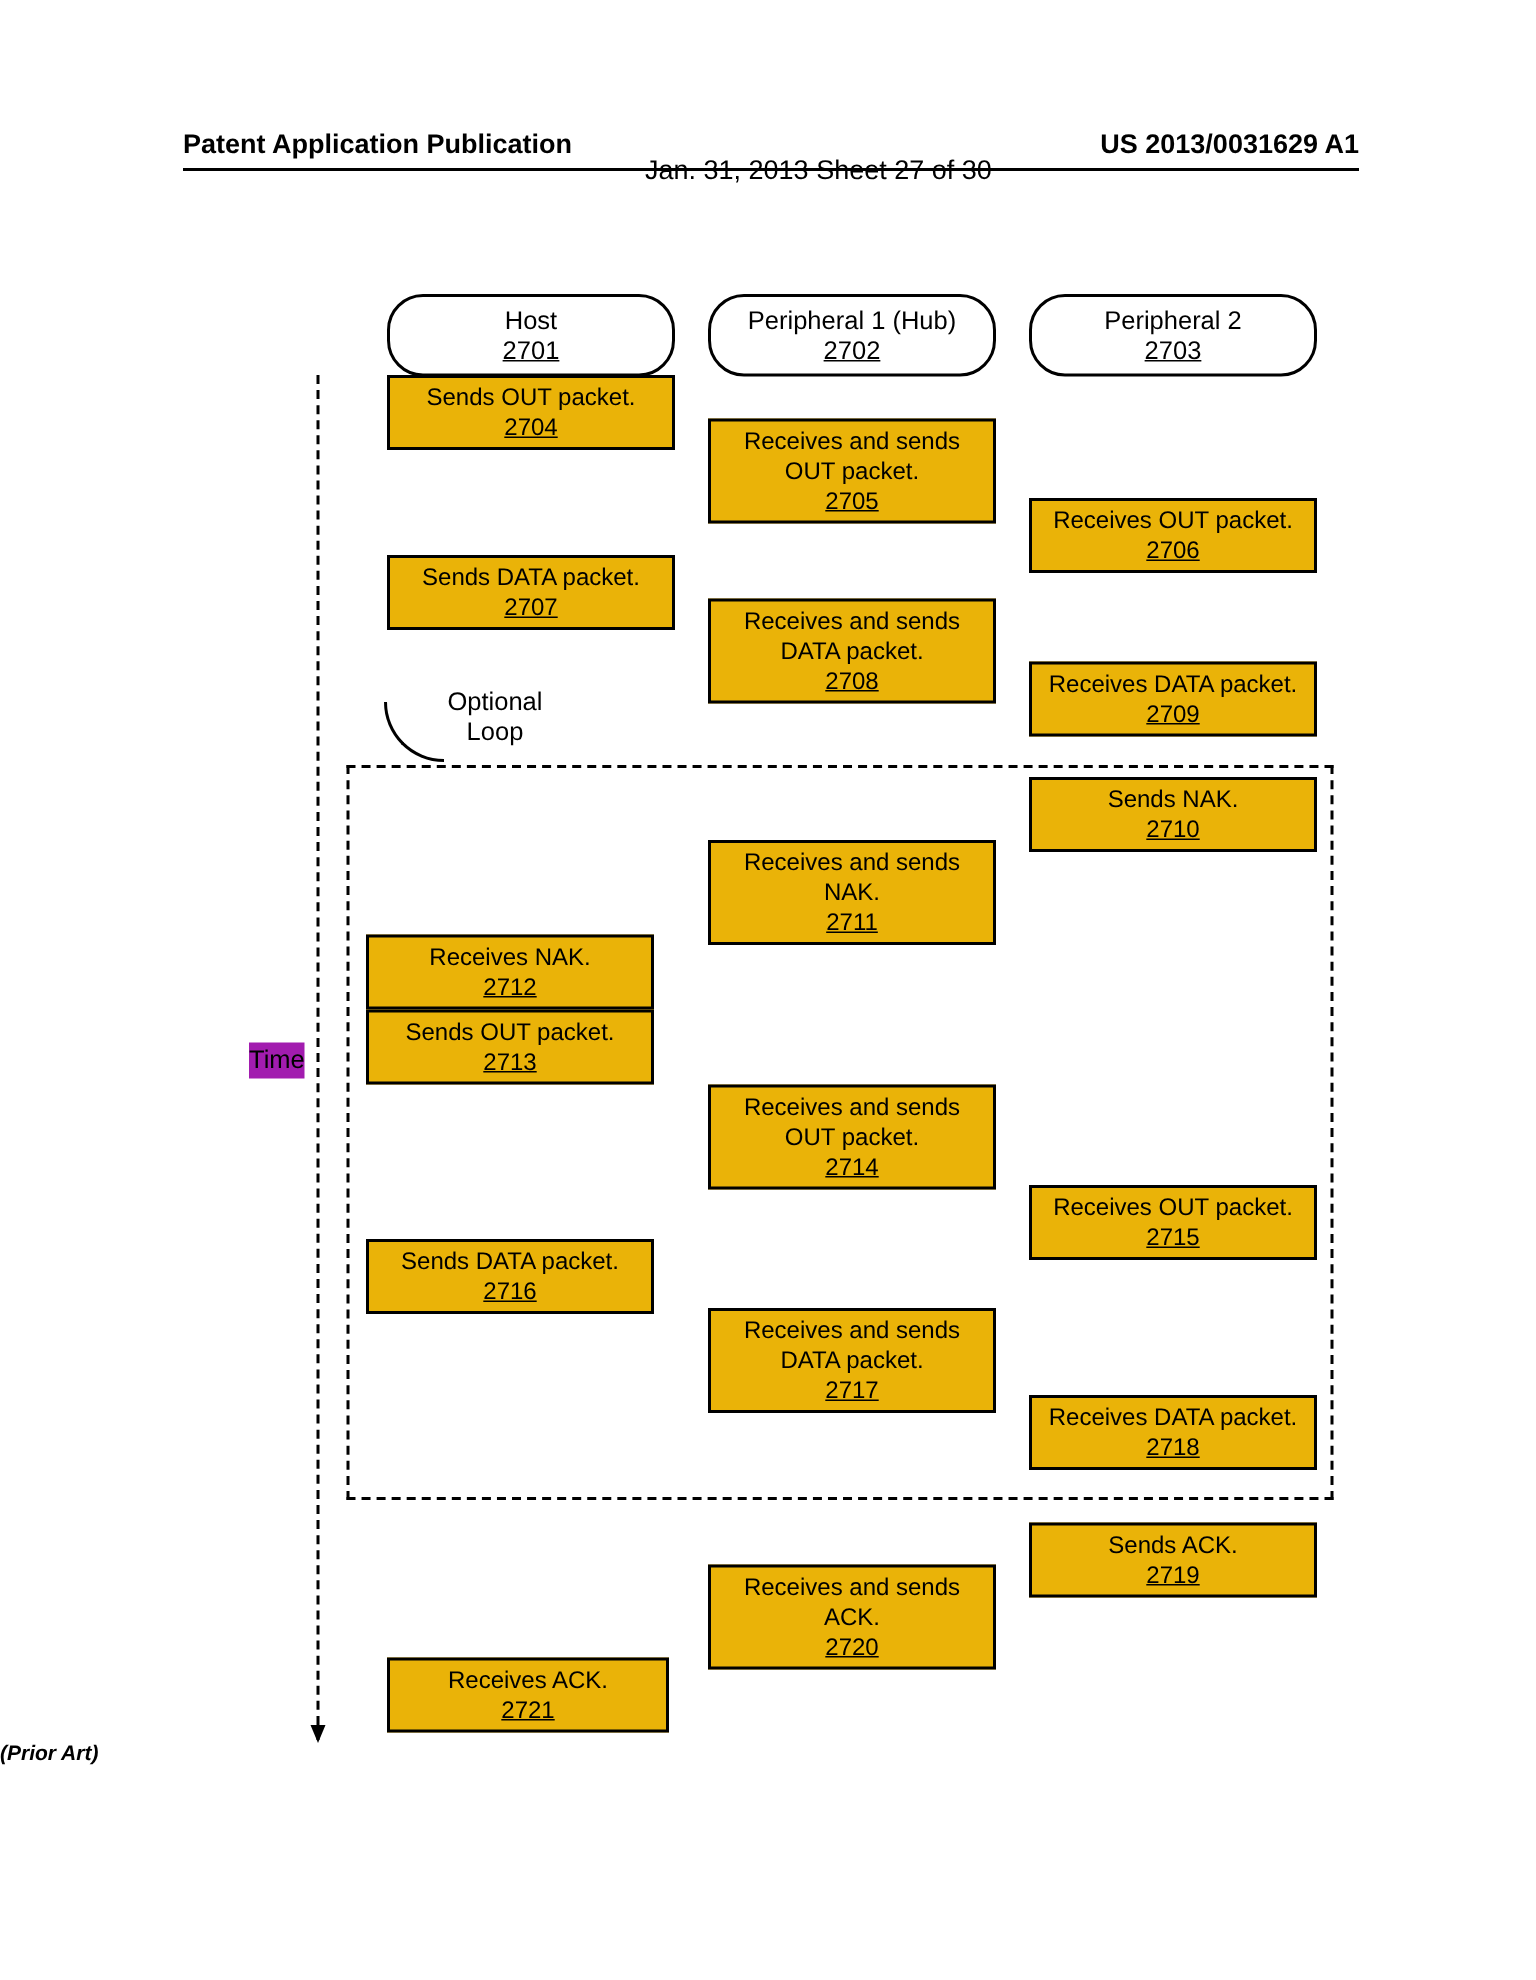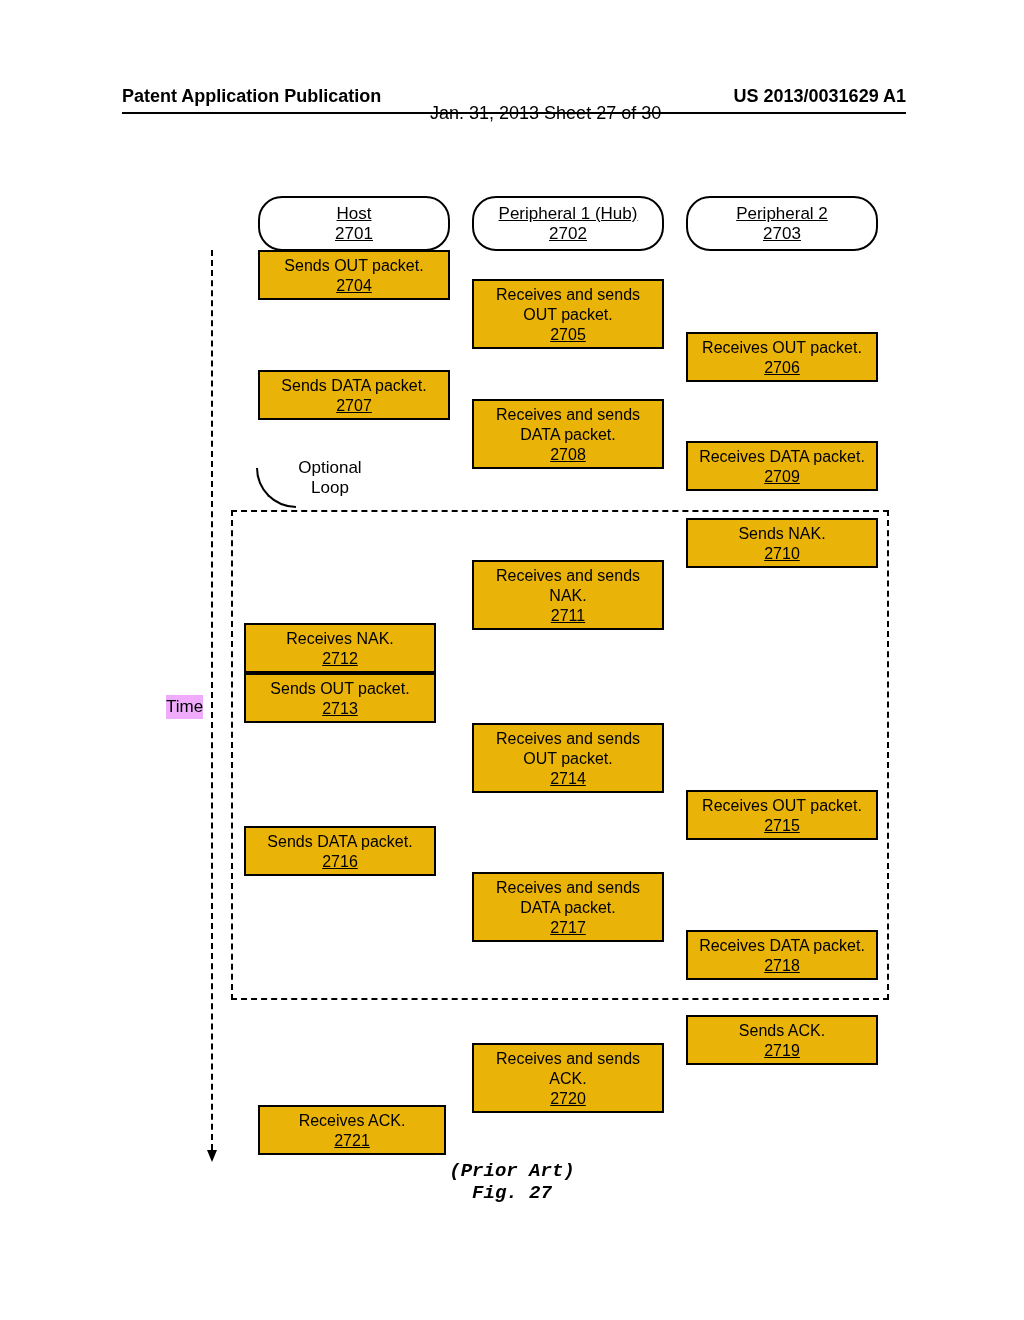--- a/index.html
+++ b/index.html
@@ -42,21 +42,20 @@
 
   
   .colhead {
     position: absolute;
     border: 2px solid #000;
     border-radius: 24px;
     text-align: center;
     font-size: 17px;
     line-height: 1.2;
     padding: 6px 4px 4px;
-    text-decoration: underline;
   }
   .colhead .label {}
   .colhead .ref { text-decoration: underline; }
 
   
   .time-axis {
     position: absolute;
     left: 211px;
     top: 250px;
     height: 910px;
@@ -69,21 +68,21 @@
     width: 0; height: 0;
     border-left: 5px solid transparent;
     border-right: 5px solid transparent;
     border-top: 12px solid #000;
   }
   .time-label {
     position: absolute;
     left: 166px;
     top: 695px;
     font-size: 17px;
-    background:#f0abfc;
+    background:#a21caf;
     padding:2px 0;
   }
 
   
   .step {
     position: absolute;
     border: 2px solid #000;
     background: #eab308;
     text-align: center;
     font-size: 16px;
@@ -112,23 +111,22 @@
     border-top: none;
     border-right: none;
     border-bottom-left-radius: 40px;
     background: transparent;
   }
 
   
   .figcap {
     position: absolute;
     left: 0; right: 0;
-    text-align: center;
-    font-size: 19px;
-    font-family: Liberation Mono, monospace;
+    text-align: left;
+    font-size: 14px;
   }
   .figcap .prior { font-style: italic; font-weight: bold; }
   .figcap .figno { font-style: italic; font-weight: bold; }
 </style>
 </head>
 <body>
 
 <div class="header">
   <div class="left">Patent Application Publication</div>
   <div class="center">Jan. 31, 2013  Sheet 27 of 30</div>
@@ -230,14 +228,13 @@
   <div class="txt">Receives and sends ACK.</div>
   <div class="ref">2720</div>
 </div>
 <div class="step" style="left:258px; top:1105px; width:188px;">
   <div class="txt">Receives ACK.</div>
   <div class="ref">2721</div>
 </div>
 
 <div class="figcap" style="top:1160px;">
   <div class="prior">(Prior Art)</div>
-  <div class="figno">Fig. 27</div>
 </div>
 
 </body></html>

